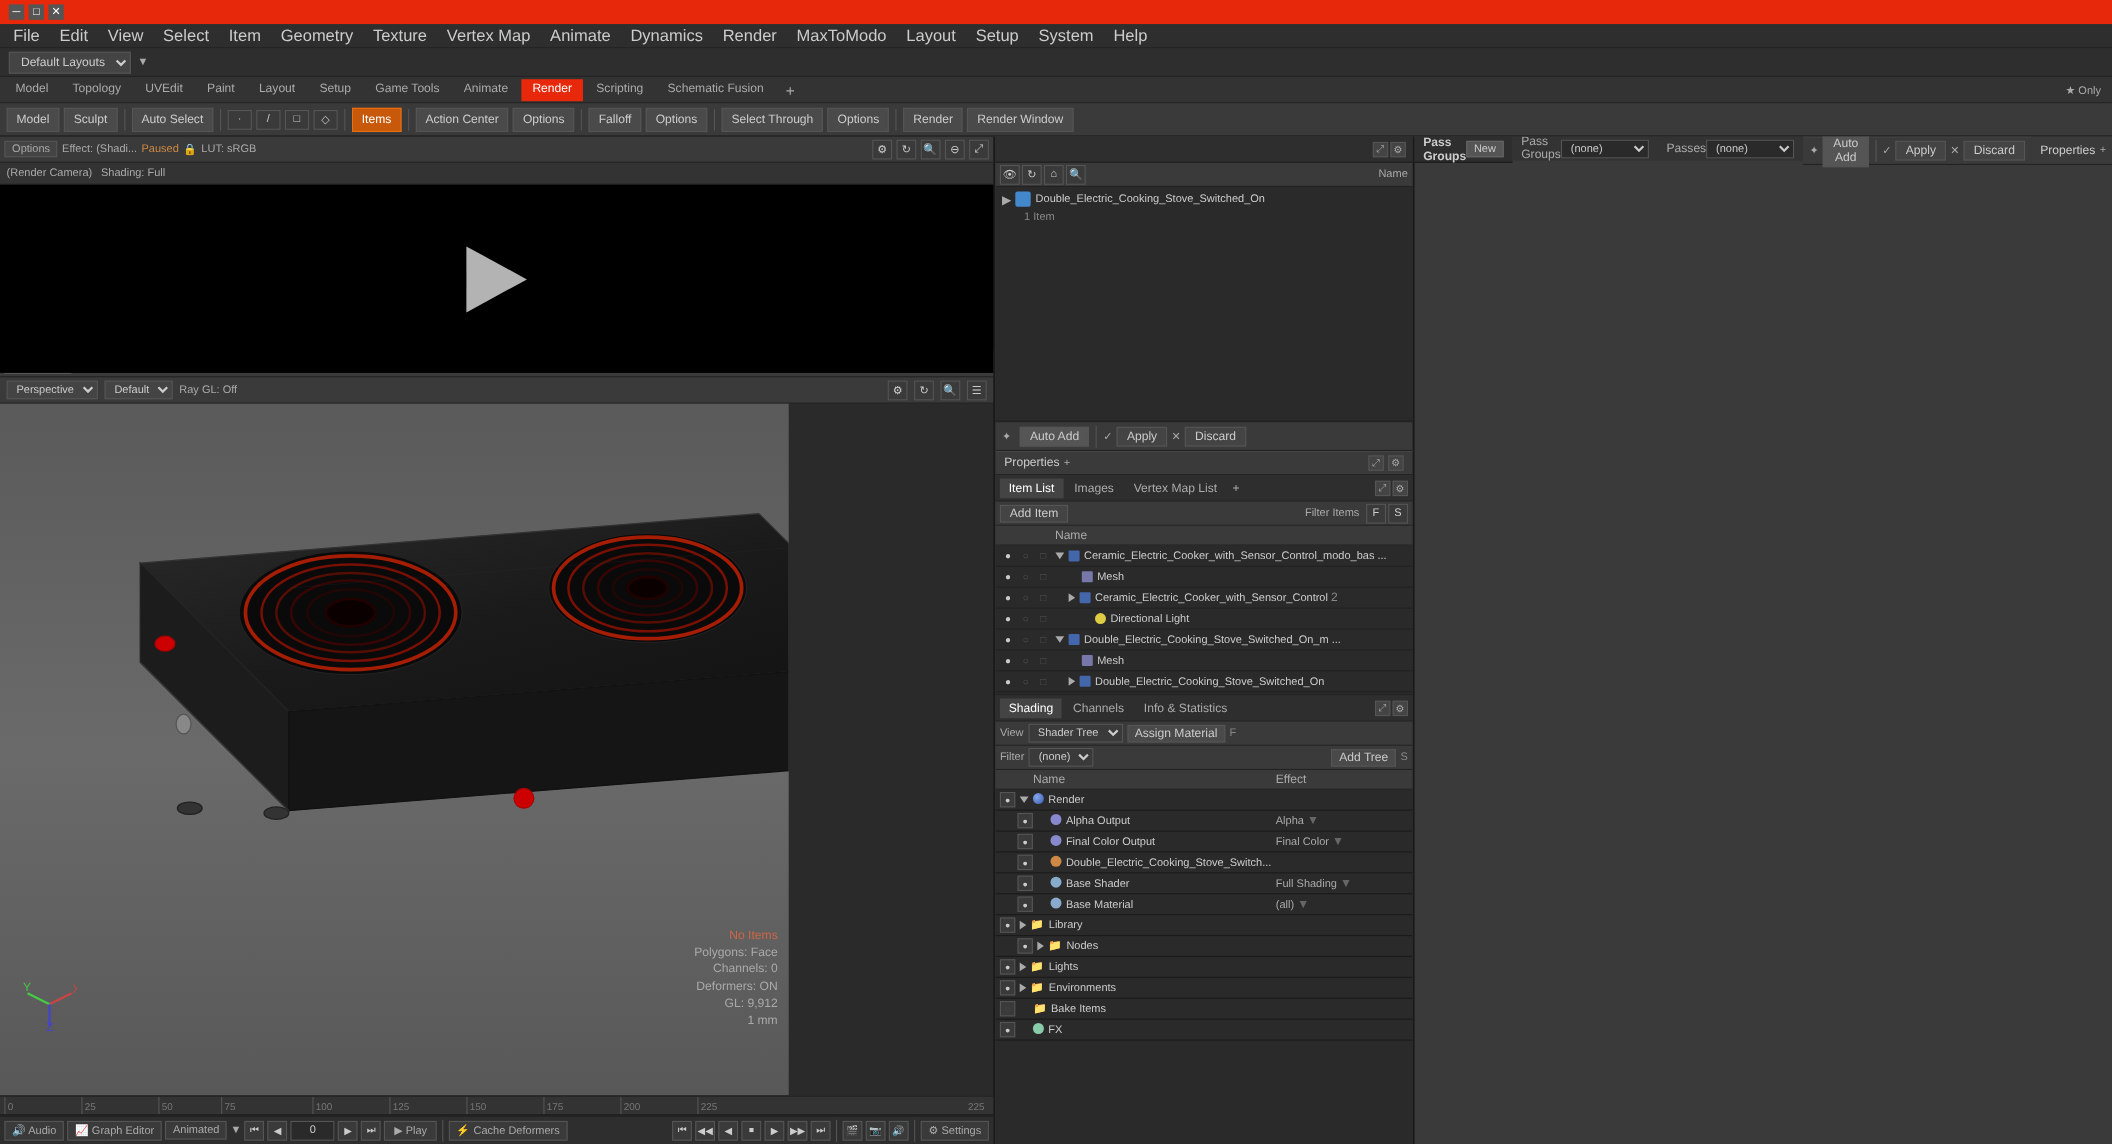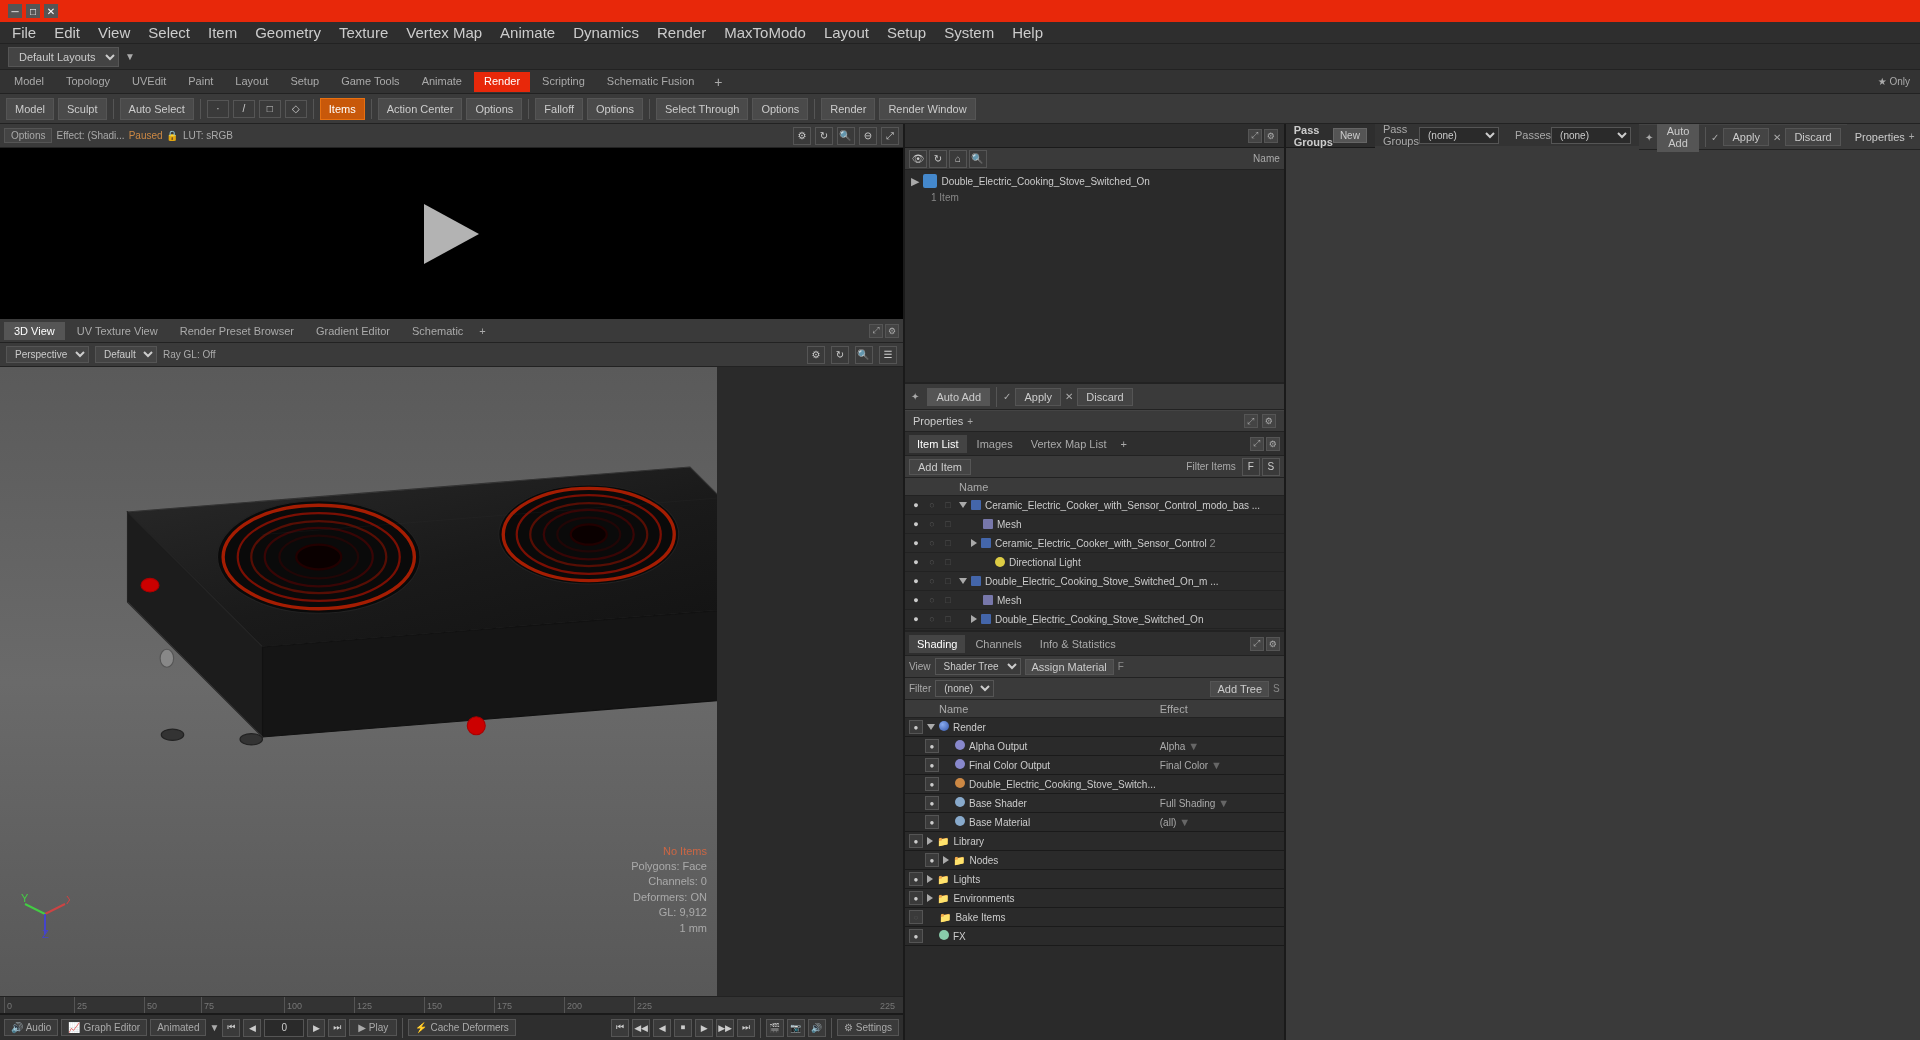--- a/index.html
+++ b/index.html
@@ -589,20 +589,24 @@
           <span style="color:#aaa;font-size:10px;">Effect: (Shadi...</span>
           <span style="color:#cc8844;font-size:10px;">Paused</span>
           <span style="font-size:10px;">🔒</span>
           <span style="color:#aaa;font-size:10px;">LUT: sRGB</span>
           <span style="flex:1"></span>
           <span class="icon-btn">⚙</span>
           <span class="icon-btn">↻</span>
           <span class="icon-btn">🔍</span>
           <span class="icon-btn">⊖</span>
           <span class="icon-btn">⤢</span>
+        </div>
+        <div style="height:20px;background:#333;display:flex;align-items:center;padding:0 6px;gap:8px;border-bottom:1px solid #222;">
+          <span style="color:#aaa;font-size:10px;">(Render Camera)</span>
+          <span style="color:#aaa;font-size:10px;">Shading: Full</span>
         </div>
         <div id="render-canvas">
           <div class="play-icon"></div>
         </div>
       </div>
 
       <div id="viewport-tabs">
         <span class="viewport-tab active">3D View</span>
         <span class="viewport-tab">UV Texture View</span>
         <span class="viewport-tab">Render Preset Browser</span>

